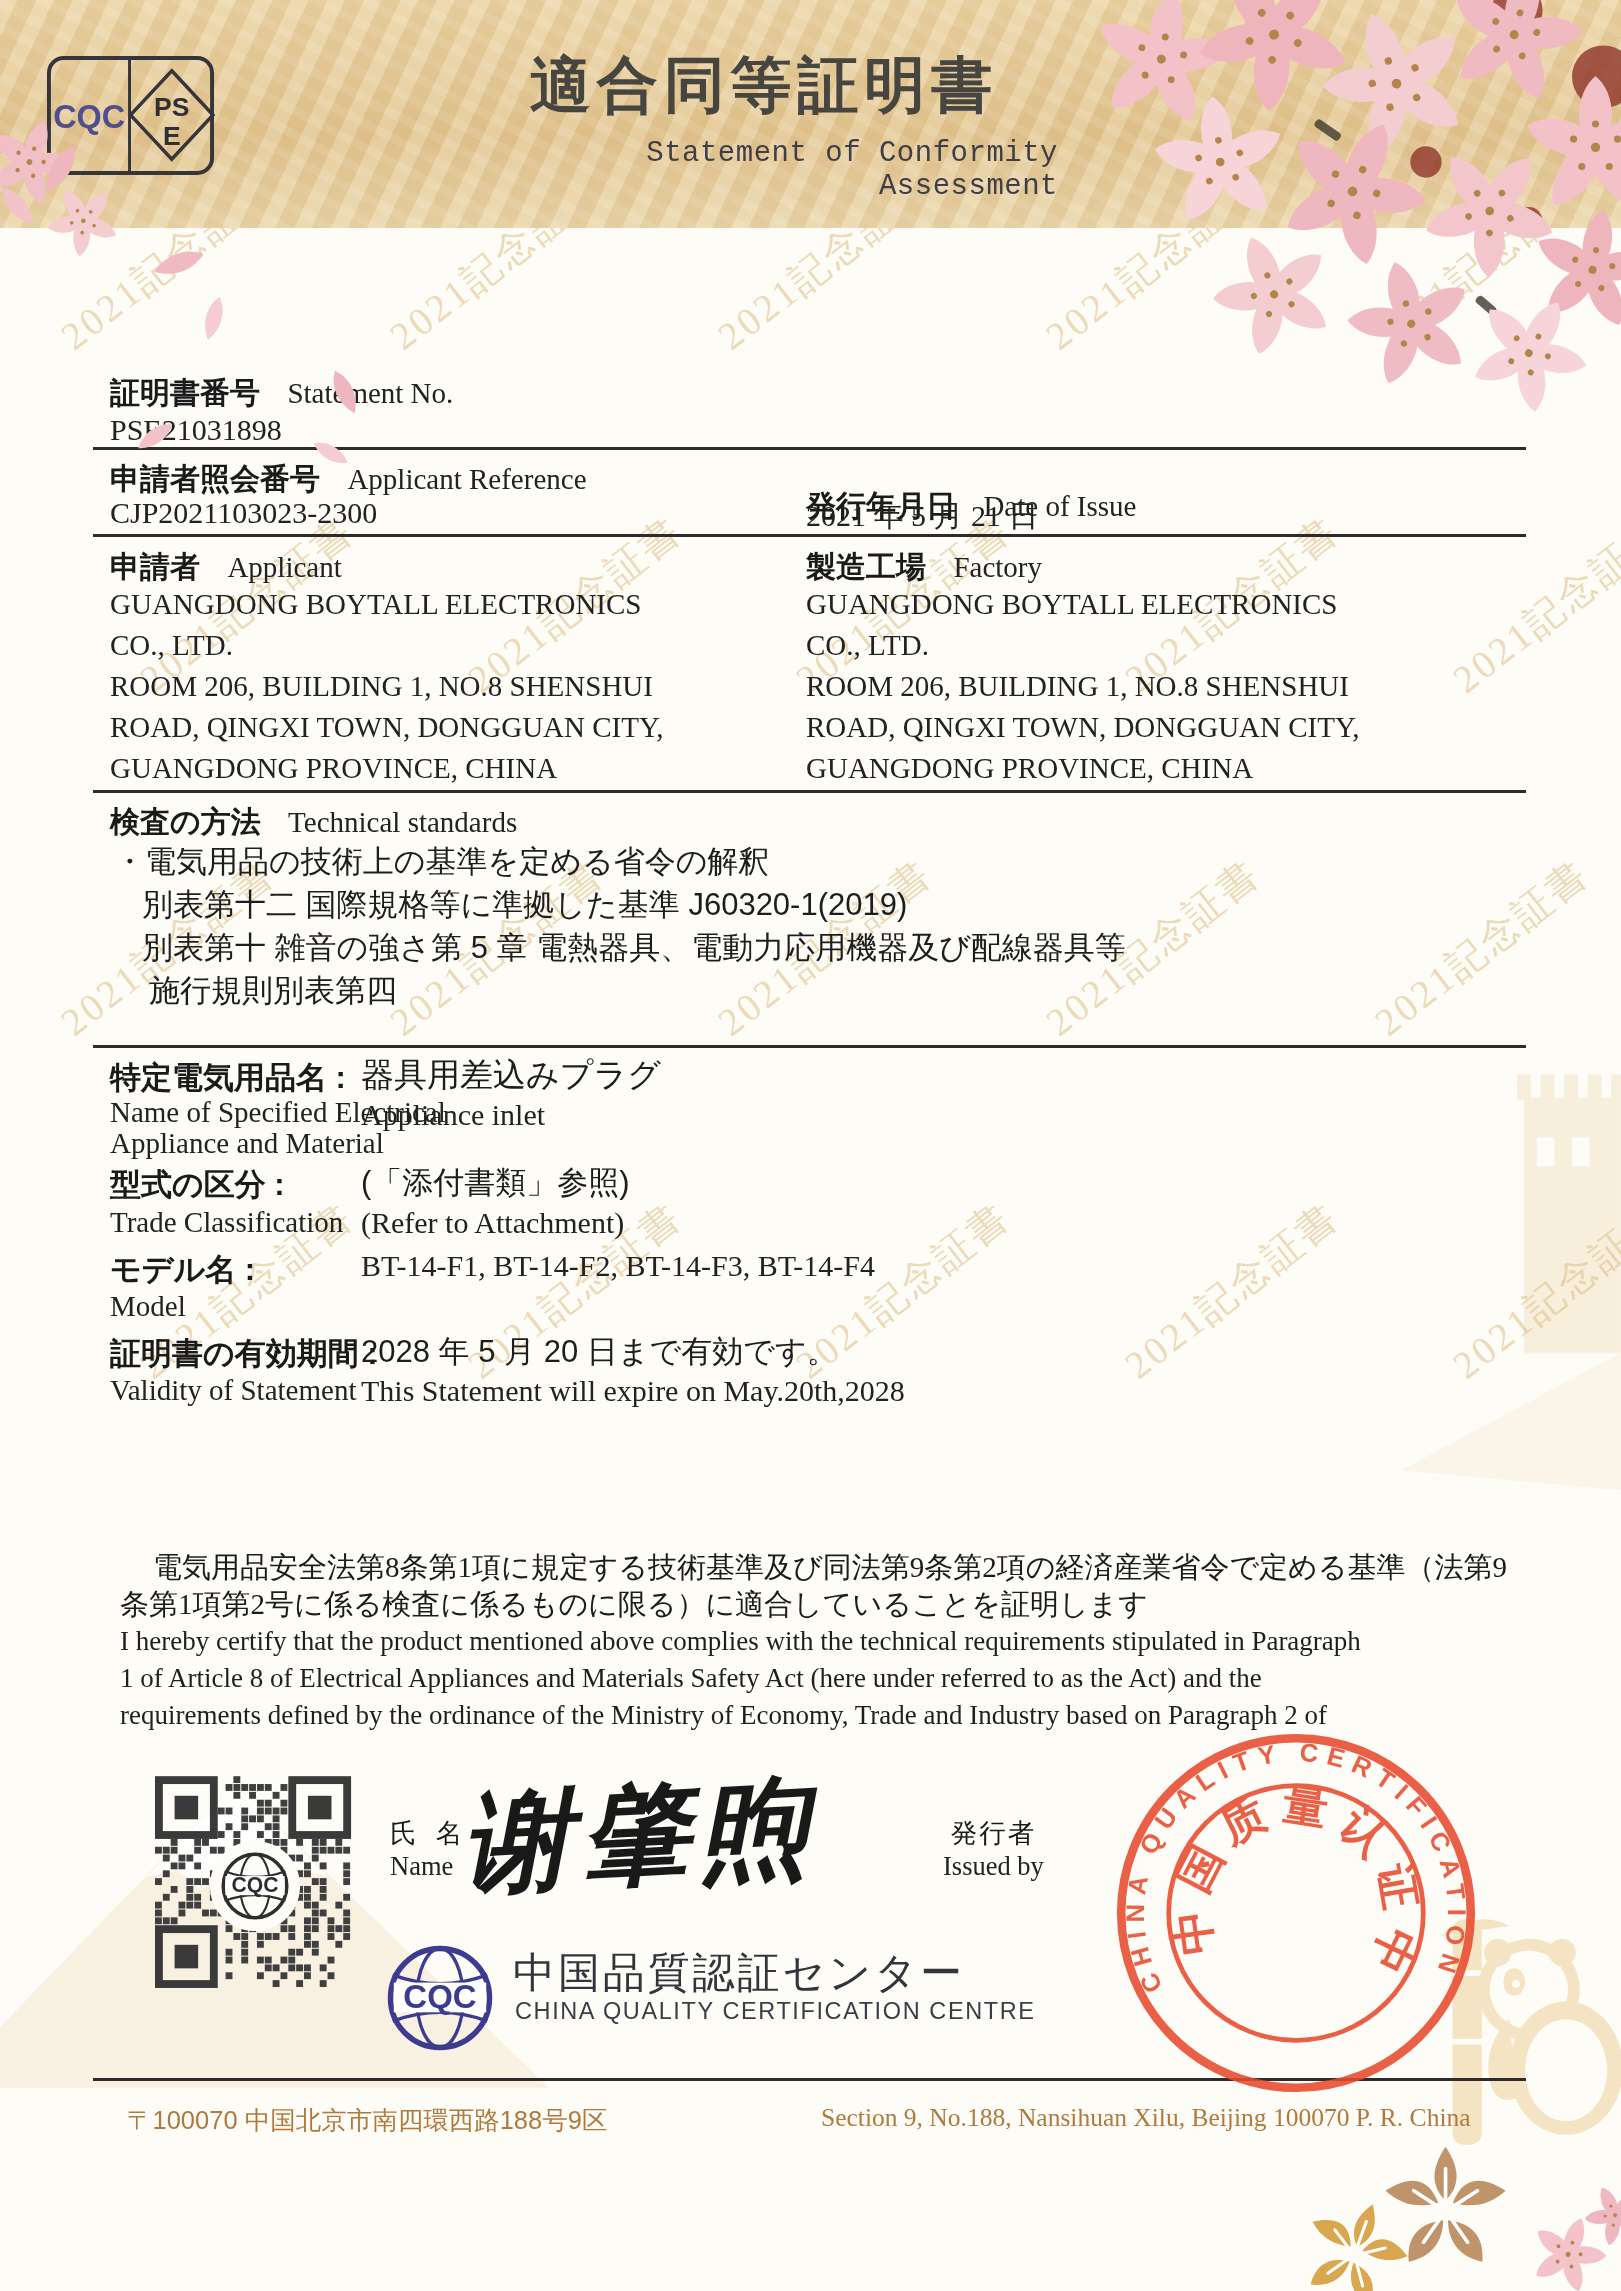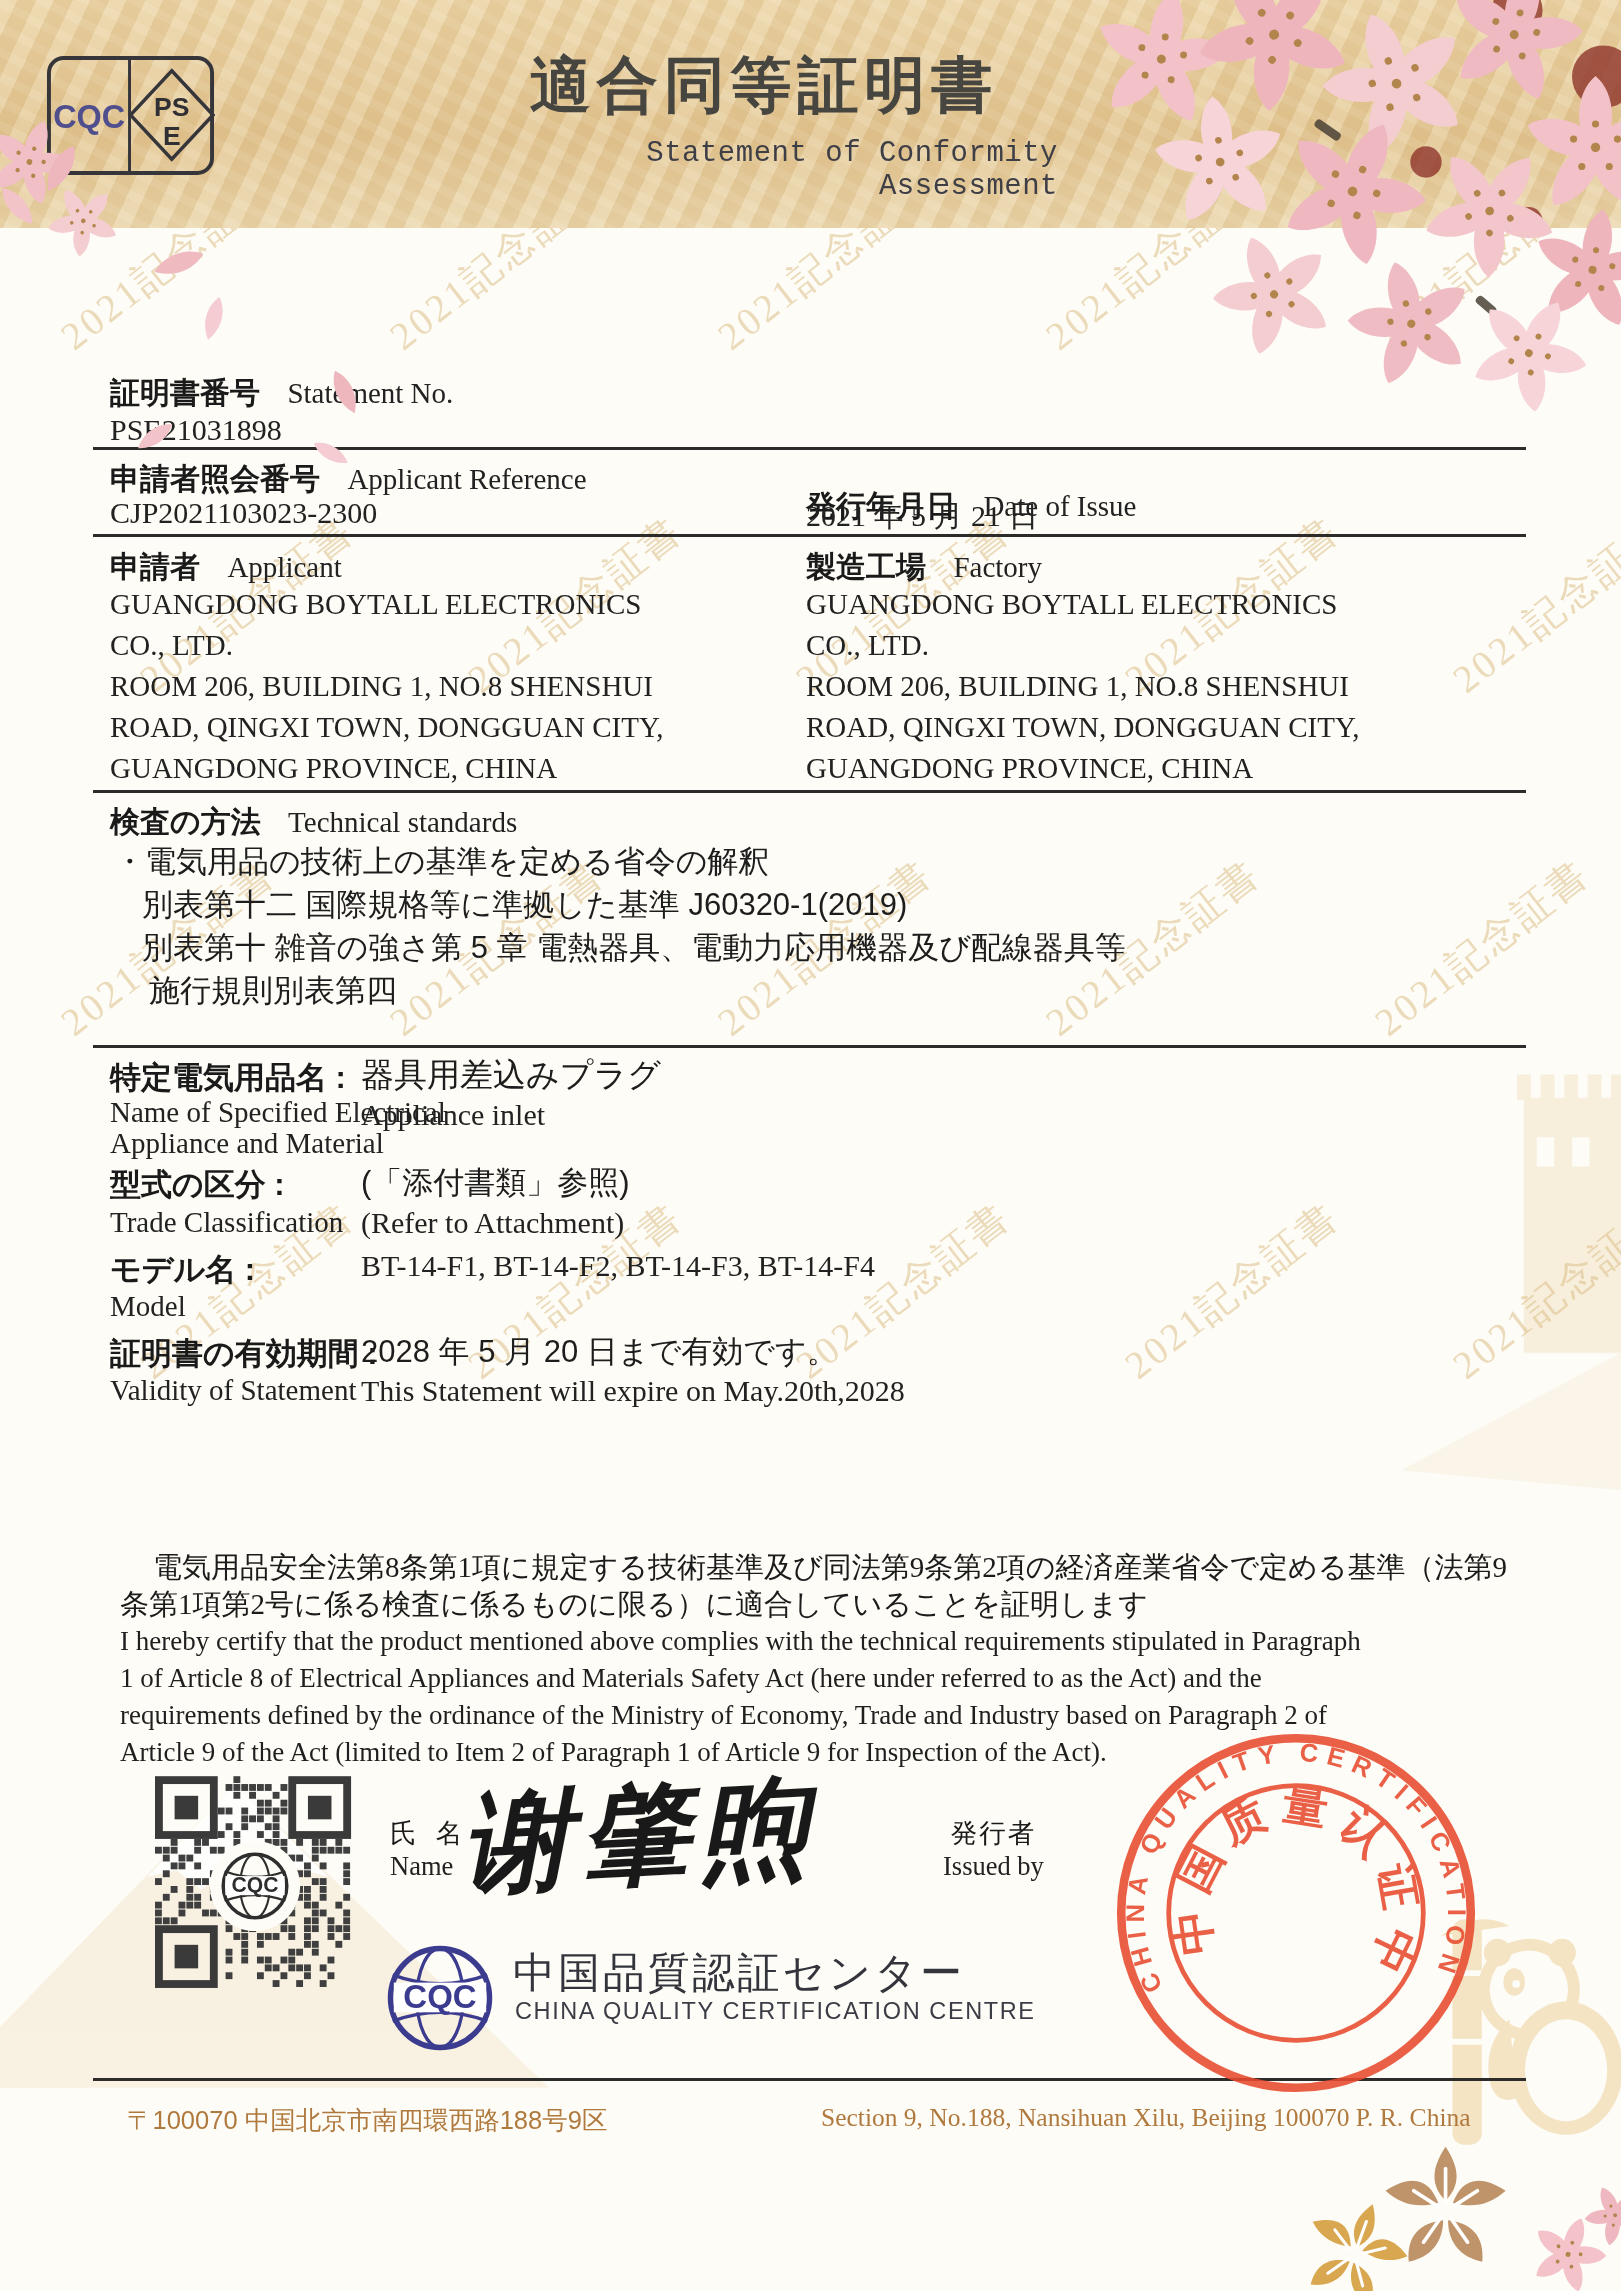--- a/index.html
+++ b/index.html
@@ -209,21 +209,20 @@
   <div class="abs jpn fs32 nowrap" style="left:361px;top:1331px;font-weight:500;">2028 年 5 月 20 日まで有効です。</div>
   <div class="abs en fs30 nowrap" style="left:110px;top:1374px;">Validity of Statement</div>
   <div class="abs en fs31 nowrap" style="left:361px;top:1374px;">This Statement will expire on May.20th,2028</div>
 
   <div class="abs decl" style="left:120px;top:1549px;">
     <div class="j" style="text-indent:33px;">電気用品安全法第8条第1項に規定する技術基準及び同法第9条第2項の経済産業省令で定める基準（法第9</div>
     <div class="j">条第1項第2号に係る検査に係るものに限る）に適合していることを証明します</div>
     <div>I hereby certify that the product mentioned above complies with the technical requirements stipulated in Paragraph</div>
     <div>1 of Article 8 of Electrical Appliances and Materials Safety Act (here under referred to as the Act) and the</div>
     <div>requirements defined by the ordinance of the Ministry of Economy, Trade and Industry based on Paragraph 2 of</div>
-    <div>Article 9 of the Act (limited to Item 2 of Paragraph 1 of Article 9 for Inspection of the Act).</div>
   </div>
 
   <svg id="qr" class="abs" style="left:155px;top:1776px;" width="200" height="220" viewBox="0 0 204 224">
       <rect x="80" y="0" width="7" height="7" fill="#3f3f3f"></rect>
       <rect x="72" y="8" width="7" height="7" fill="#3f3f3f"></rect>
       <rect x="80" y="8" width="7" height="7" fill="#3f3f3f"></rect>
       <rect x="88" y="8" width="7" height="7" fill="#3f3f3f"></rect>
       <rect x="96" y="8" width="7" height="7" fill="#3f3f3f"></rect>
       <rect x="104" y="8" width="7" height="7" fill="#3f3f3f"></rect>
       <rect x="112" y="8" width="7" height="7" fill="#3f3f3f"></rect>

